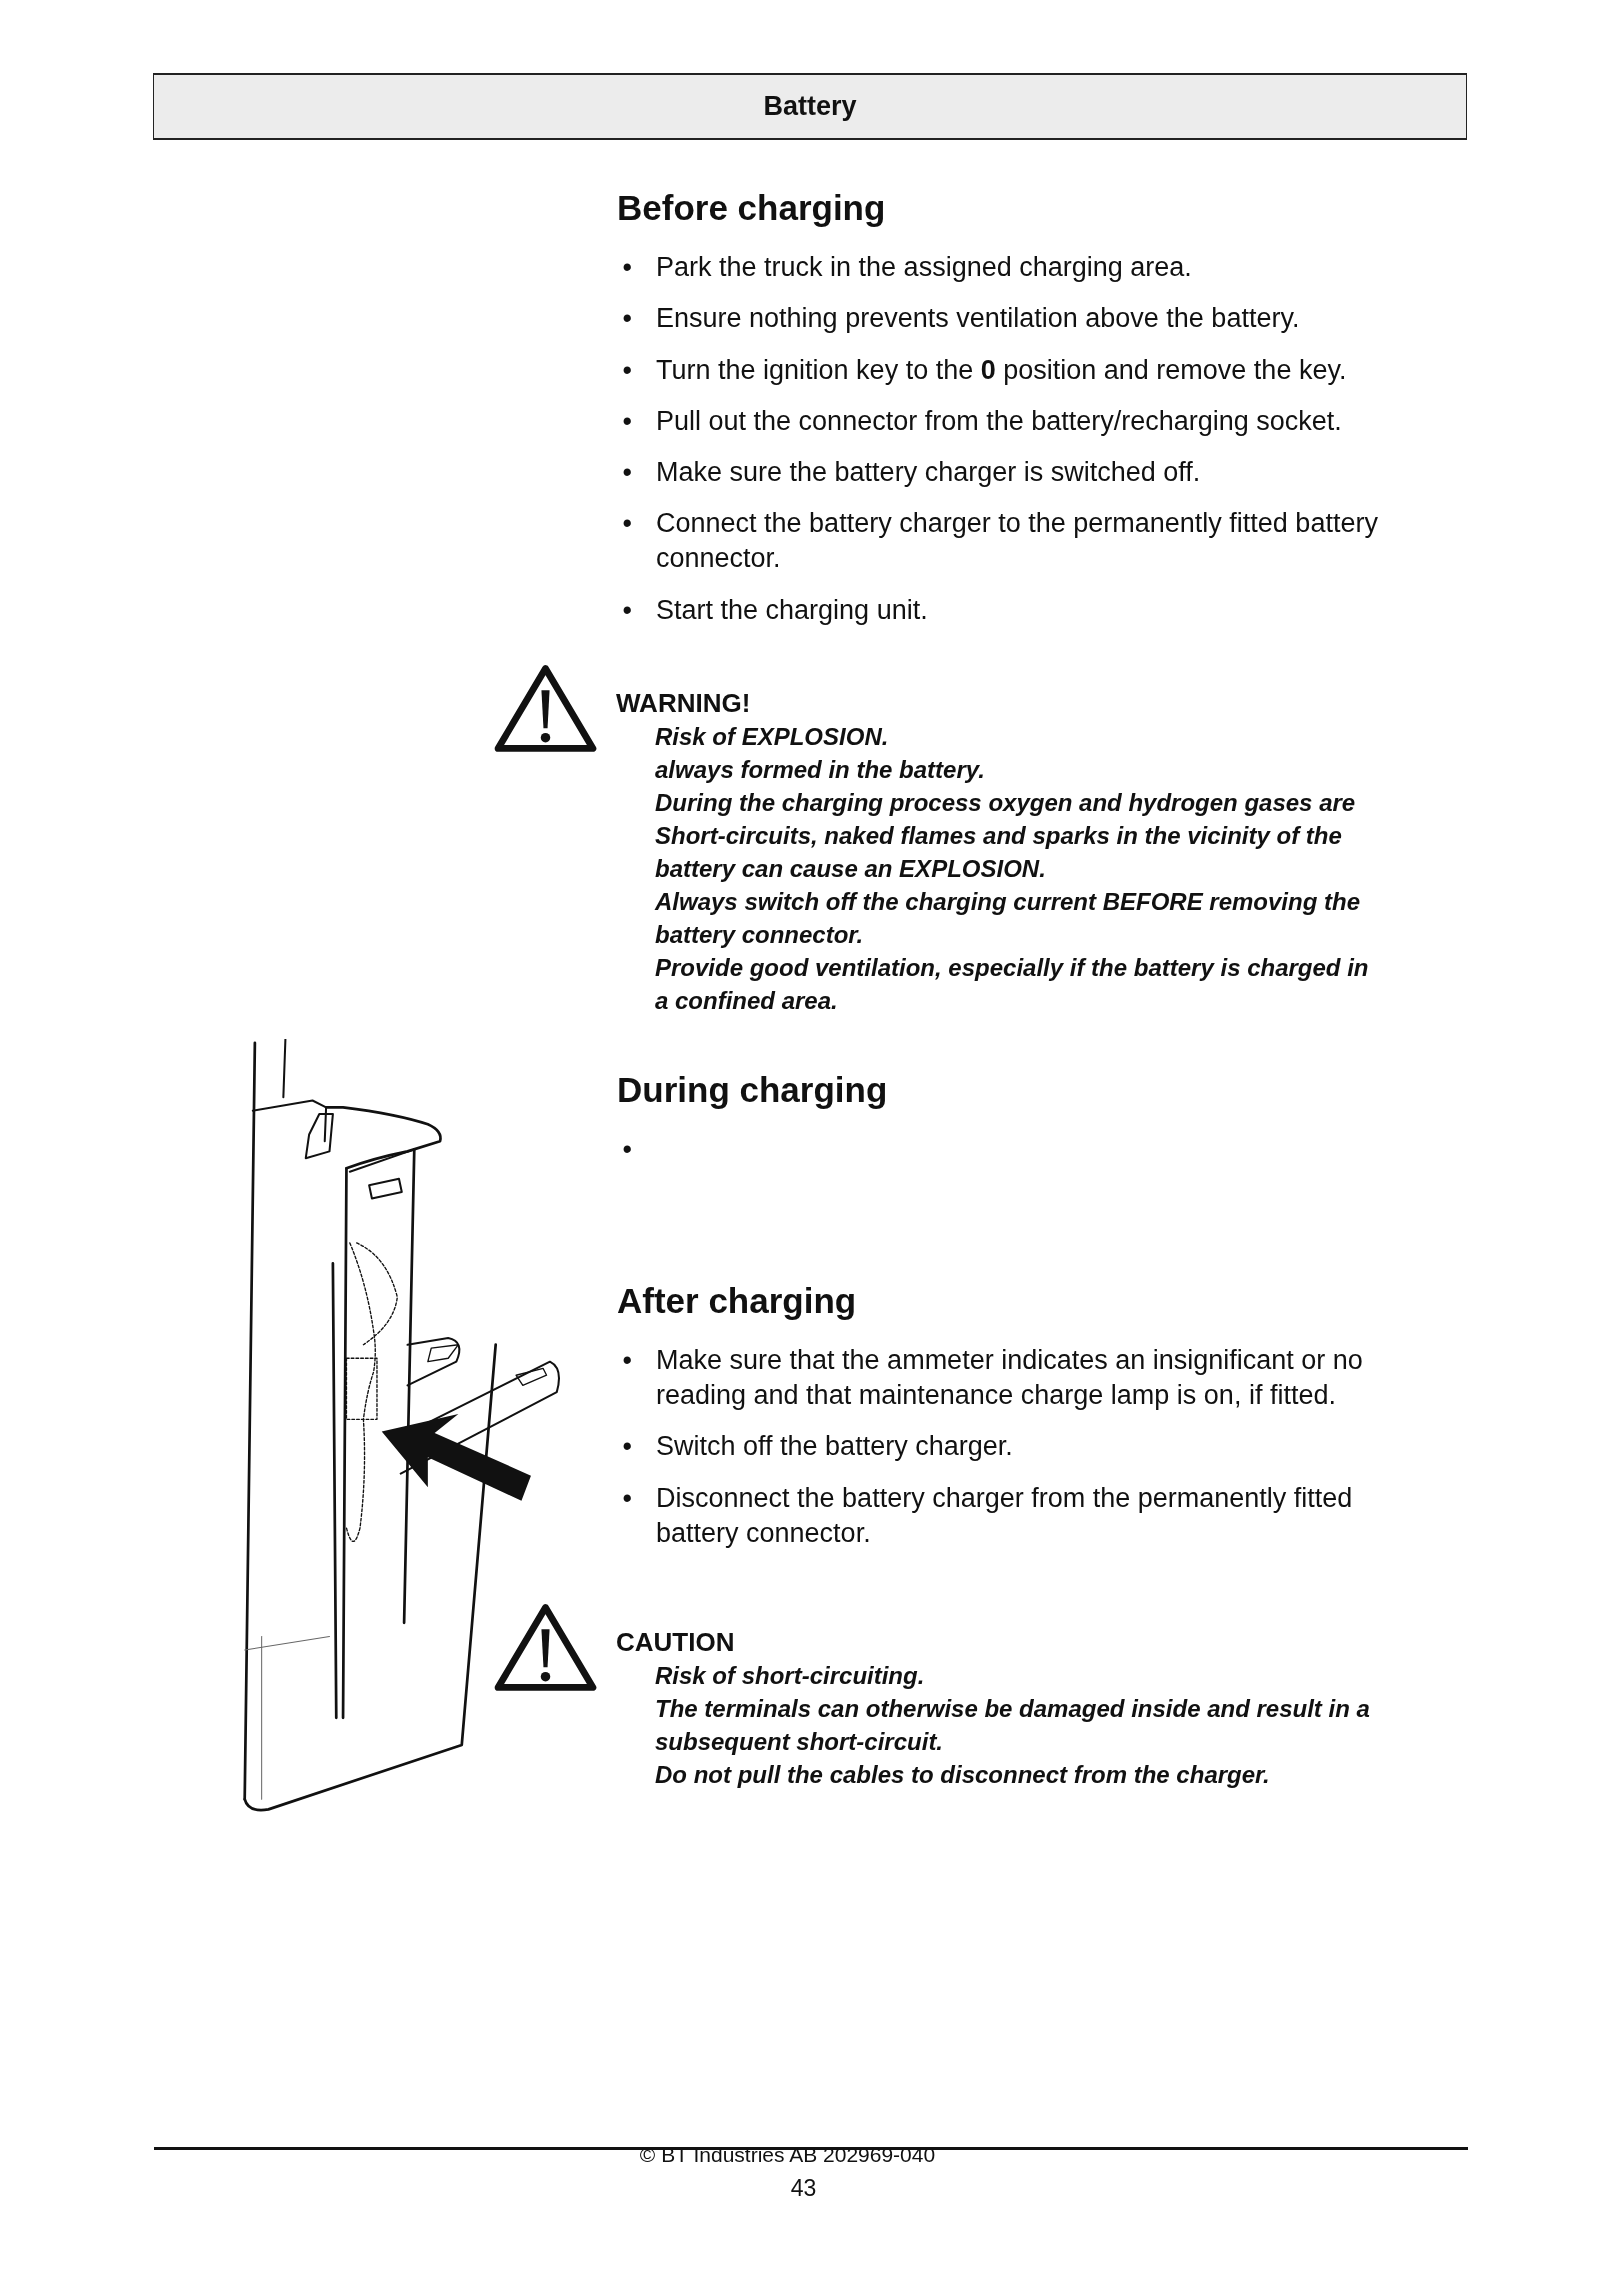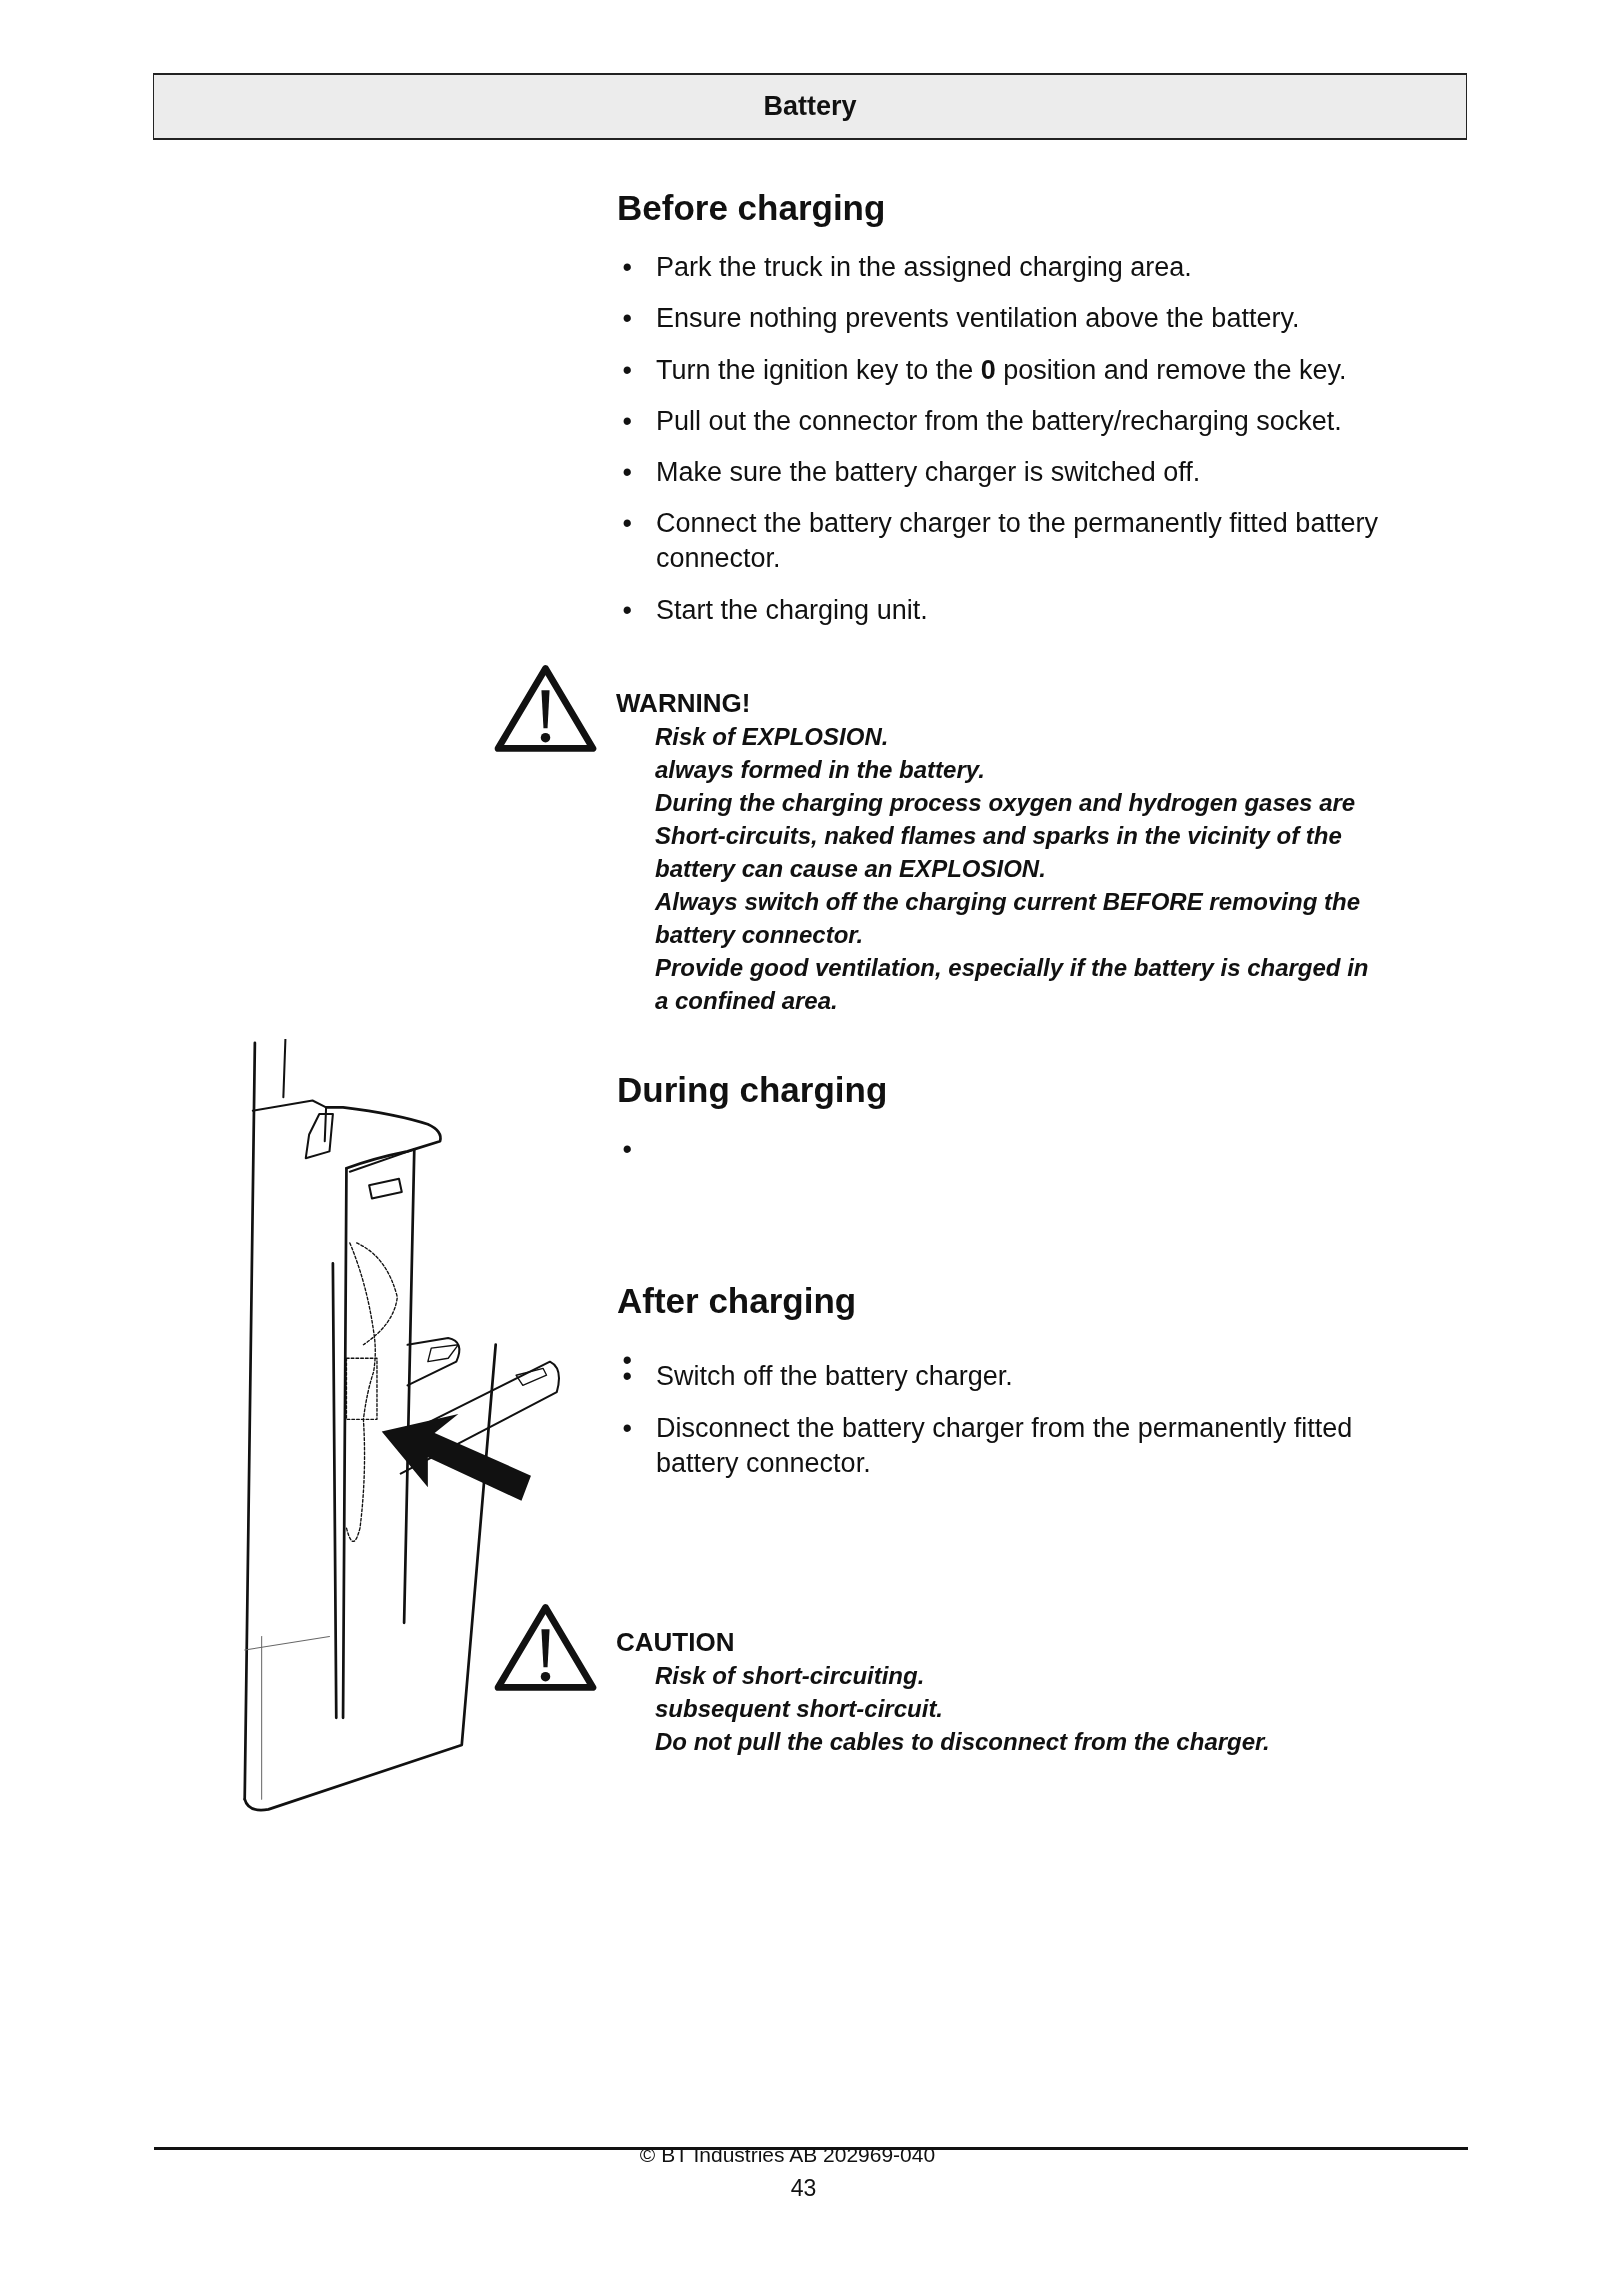--- a/index.html
+++ b/index.html
@@ -63,35 +63,36 @@
   </div>
 </div>
 
 <h2 class="section-title" style="top:1069px;">During charging</h2>
 <ul class="bullets" style="top:1132px;">
   <li><span class="dot">•</span></li>
 </ul>
 
 <h2 class="section-title" style="top:1280px;">After charging</h2>
 <ul class="bullets" style="top:1343px;">
-  <li style="padding-right:48px;"><span class="dot">•</span></li>
+  <li style="padding-right:48px;"><span class="dot">•</span><span>Make sure that the ammeter indicates an insignificant or no reading and that maintenance charge lamp is on, if fitted.</span></li>
   <li><span class="dot">•</span><span>Switch off the battery charger.</span></li>
   <li style="padding-right:81px;"><span class="dot">•</span><span>Disconnect the battery charger from the permanently fitted battery connector.</span></li>
 </ul>
 
 <svg class="triangle" style="left:494px; top:1602px;" viewBox="0 0 152 134">
   <polygon points="76,8 146,126 6,126" fill="none" stroke="#111" stroke-width="10" stroke-linejoin="round"></polygon>
   <path d="M70,40 L82,40 L79,96 L73,96 Z" fill="#111"></path>
   <circle cx="76" cy="110" r="7" fill="#111"></circle>
 </svg>
 
 <div class="notice" style="top:1604px;">
   <div class="notice-label">CAUTION</div>
   <div class="notice-lines">
     <div class="notice-line">Risk of short-circuiting.</div>
+    <div class="notice-line">The terminals can otherwise be damaged inside and result in a</div>
     <div class="notice-line">subsequent short-circuit.</div>
     <div class="notice-line">Do not pull the cables to disconnect from the charger.</div>
   </div>
 </div>
 
 <svg class="illustration" viewBox="0 0 600 1150">
   <g fill="none" stroke="#111" stroke-linecap="round" stroke-linejoin="round">
 
     <path d="M75,5 L60,1120" stroke-width="4"></path>
     <path d="M120,0 L117,85" stroke-width="3"></path>

